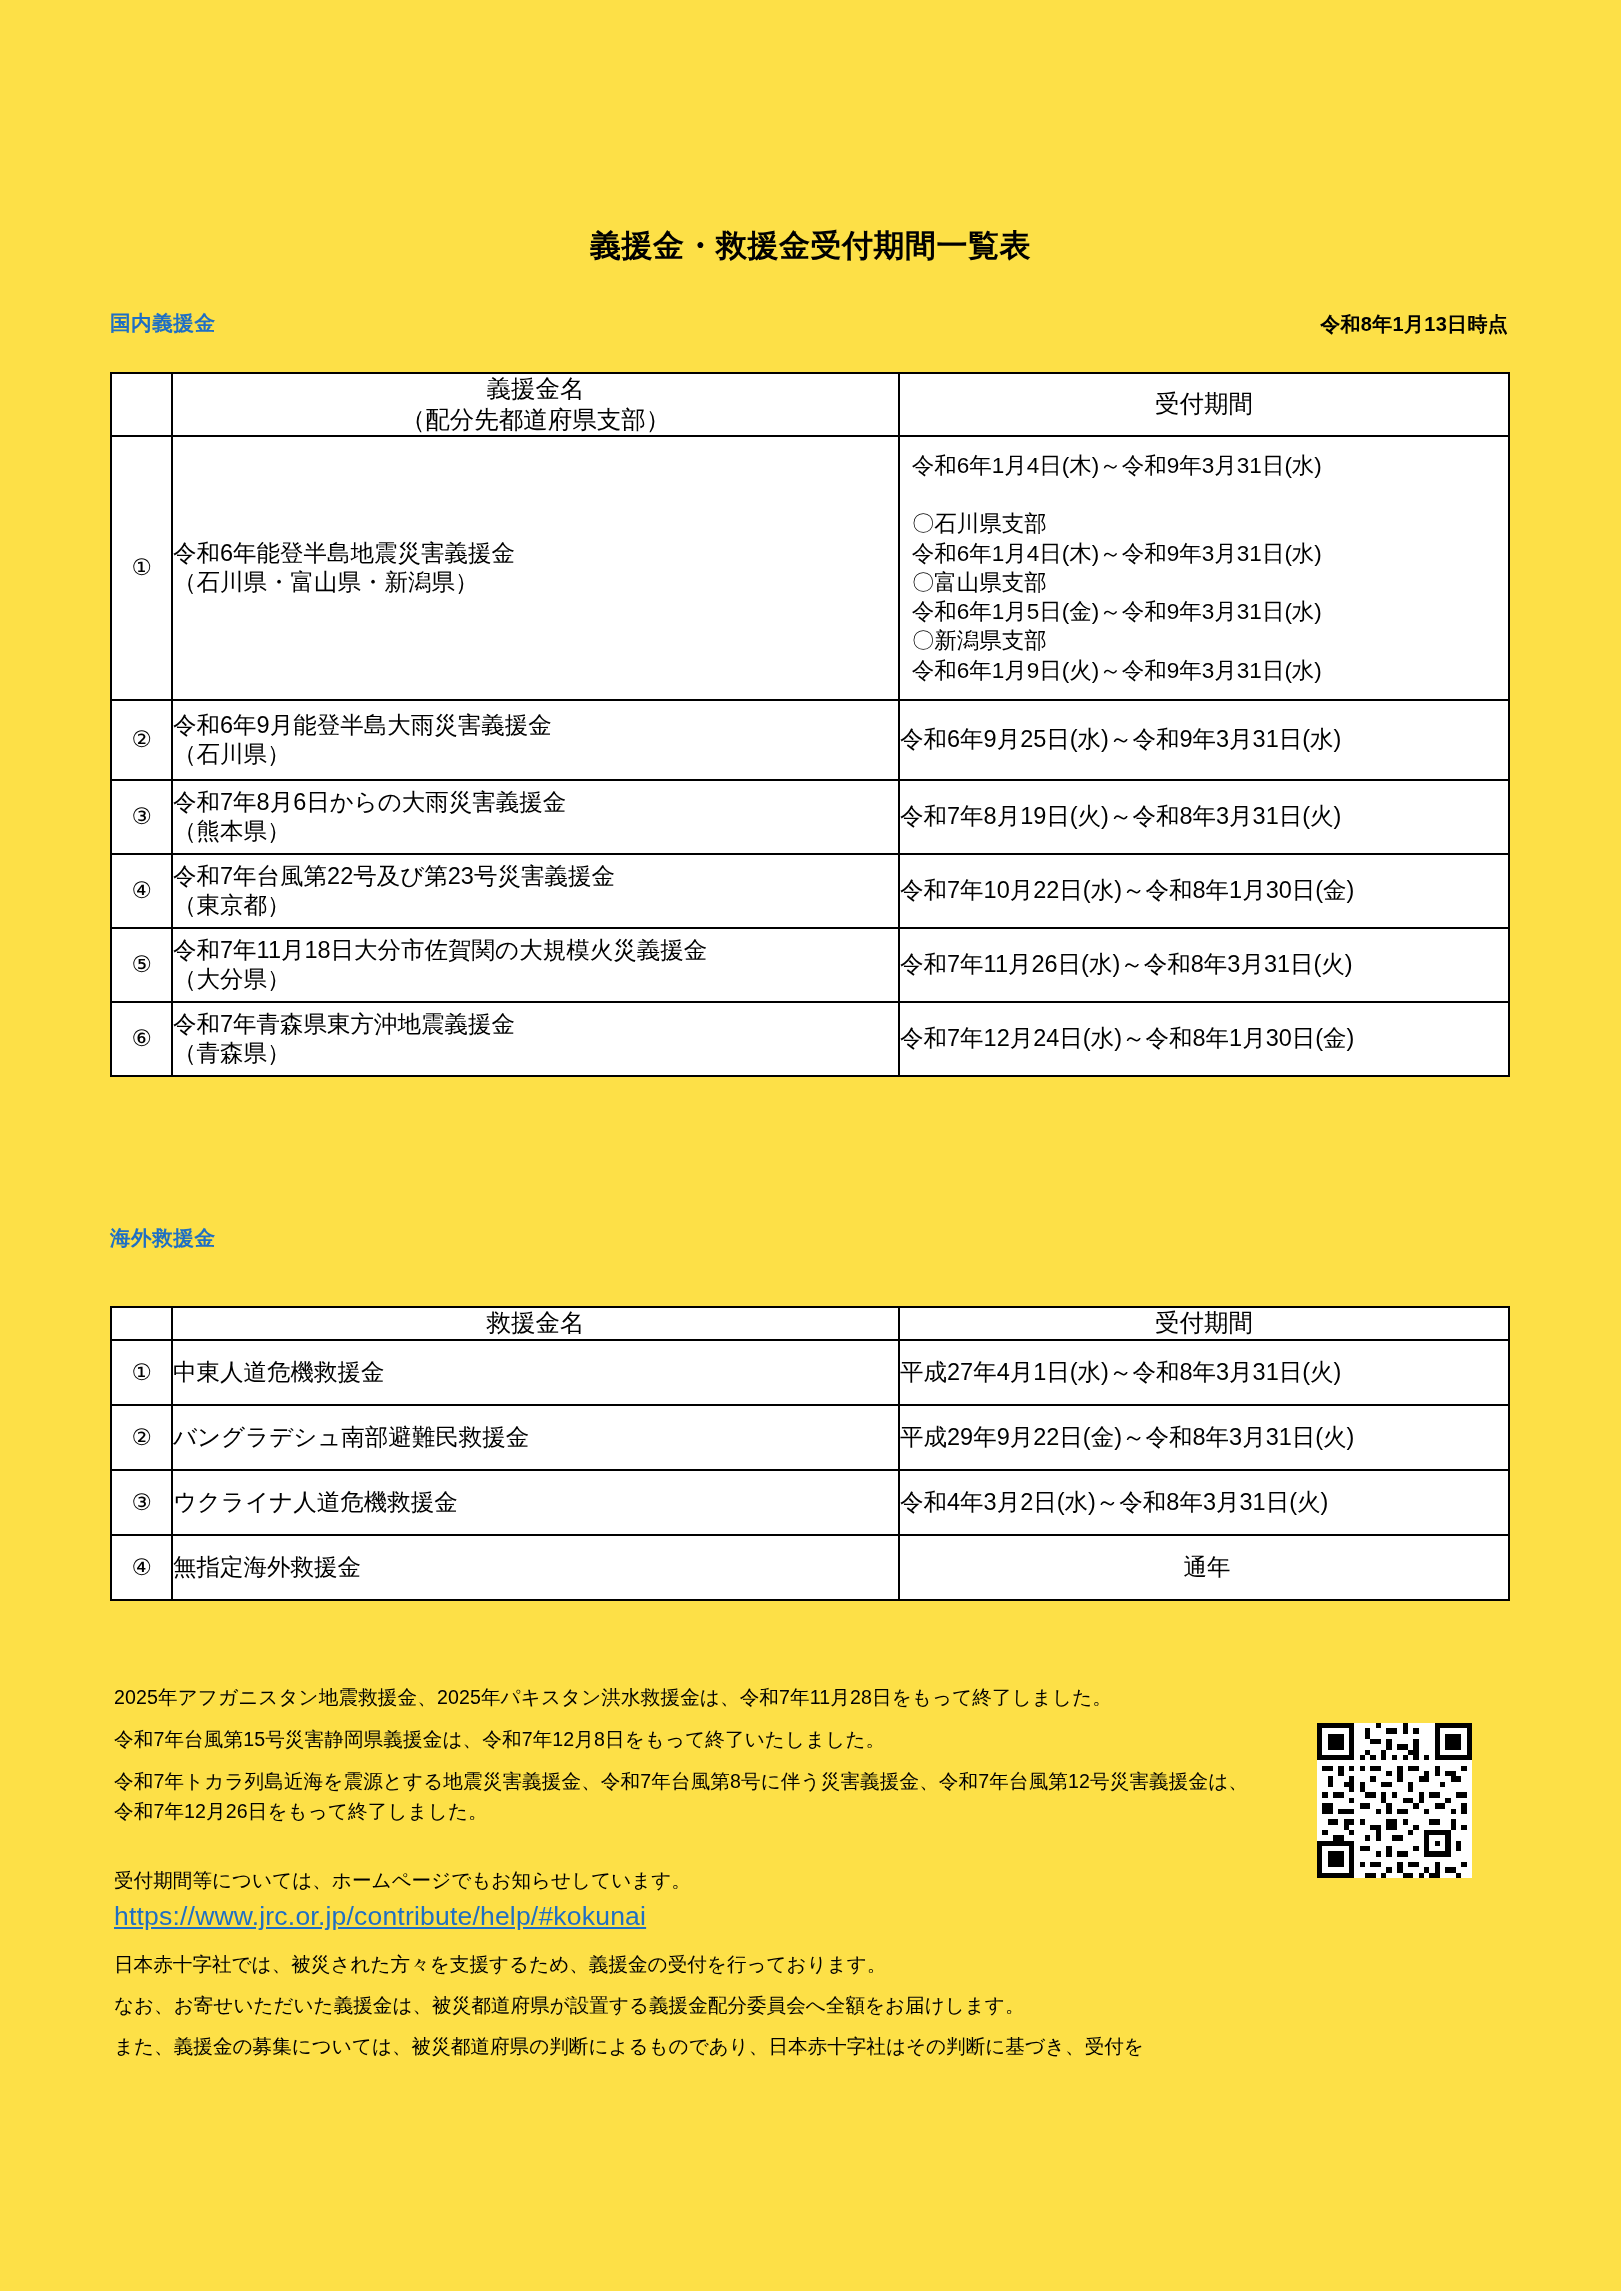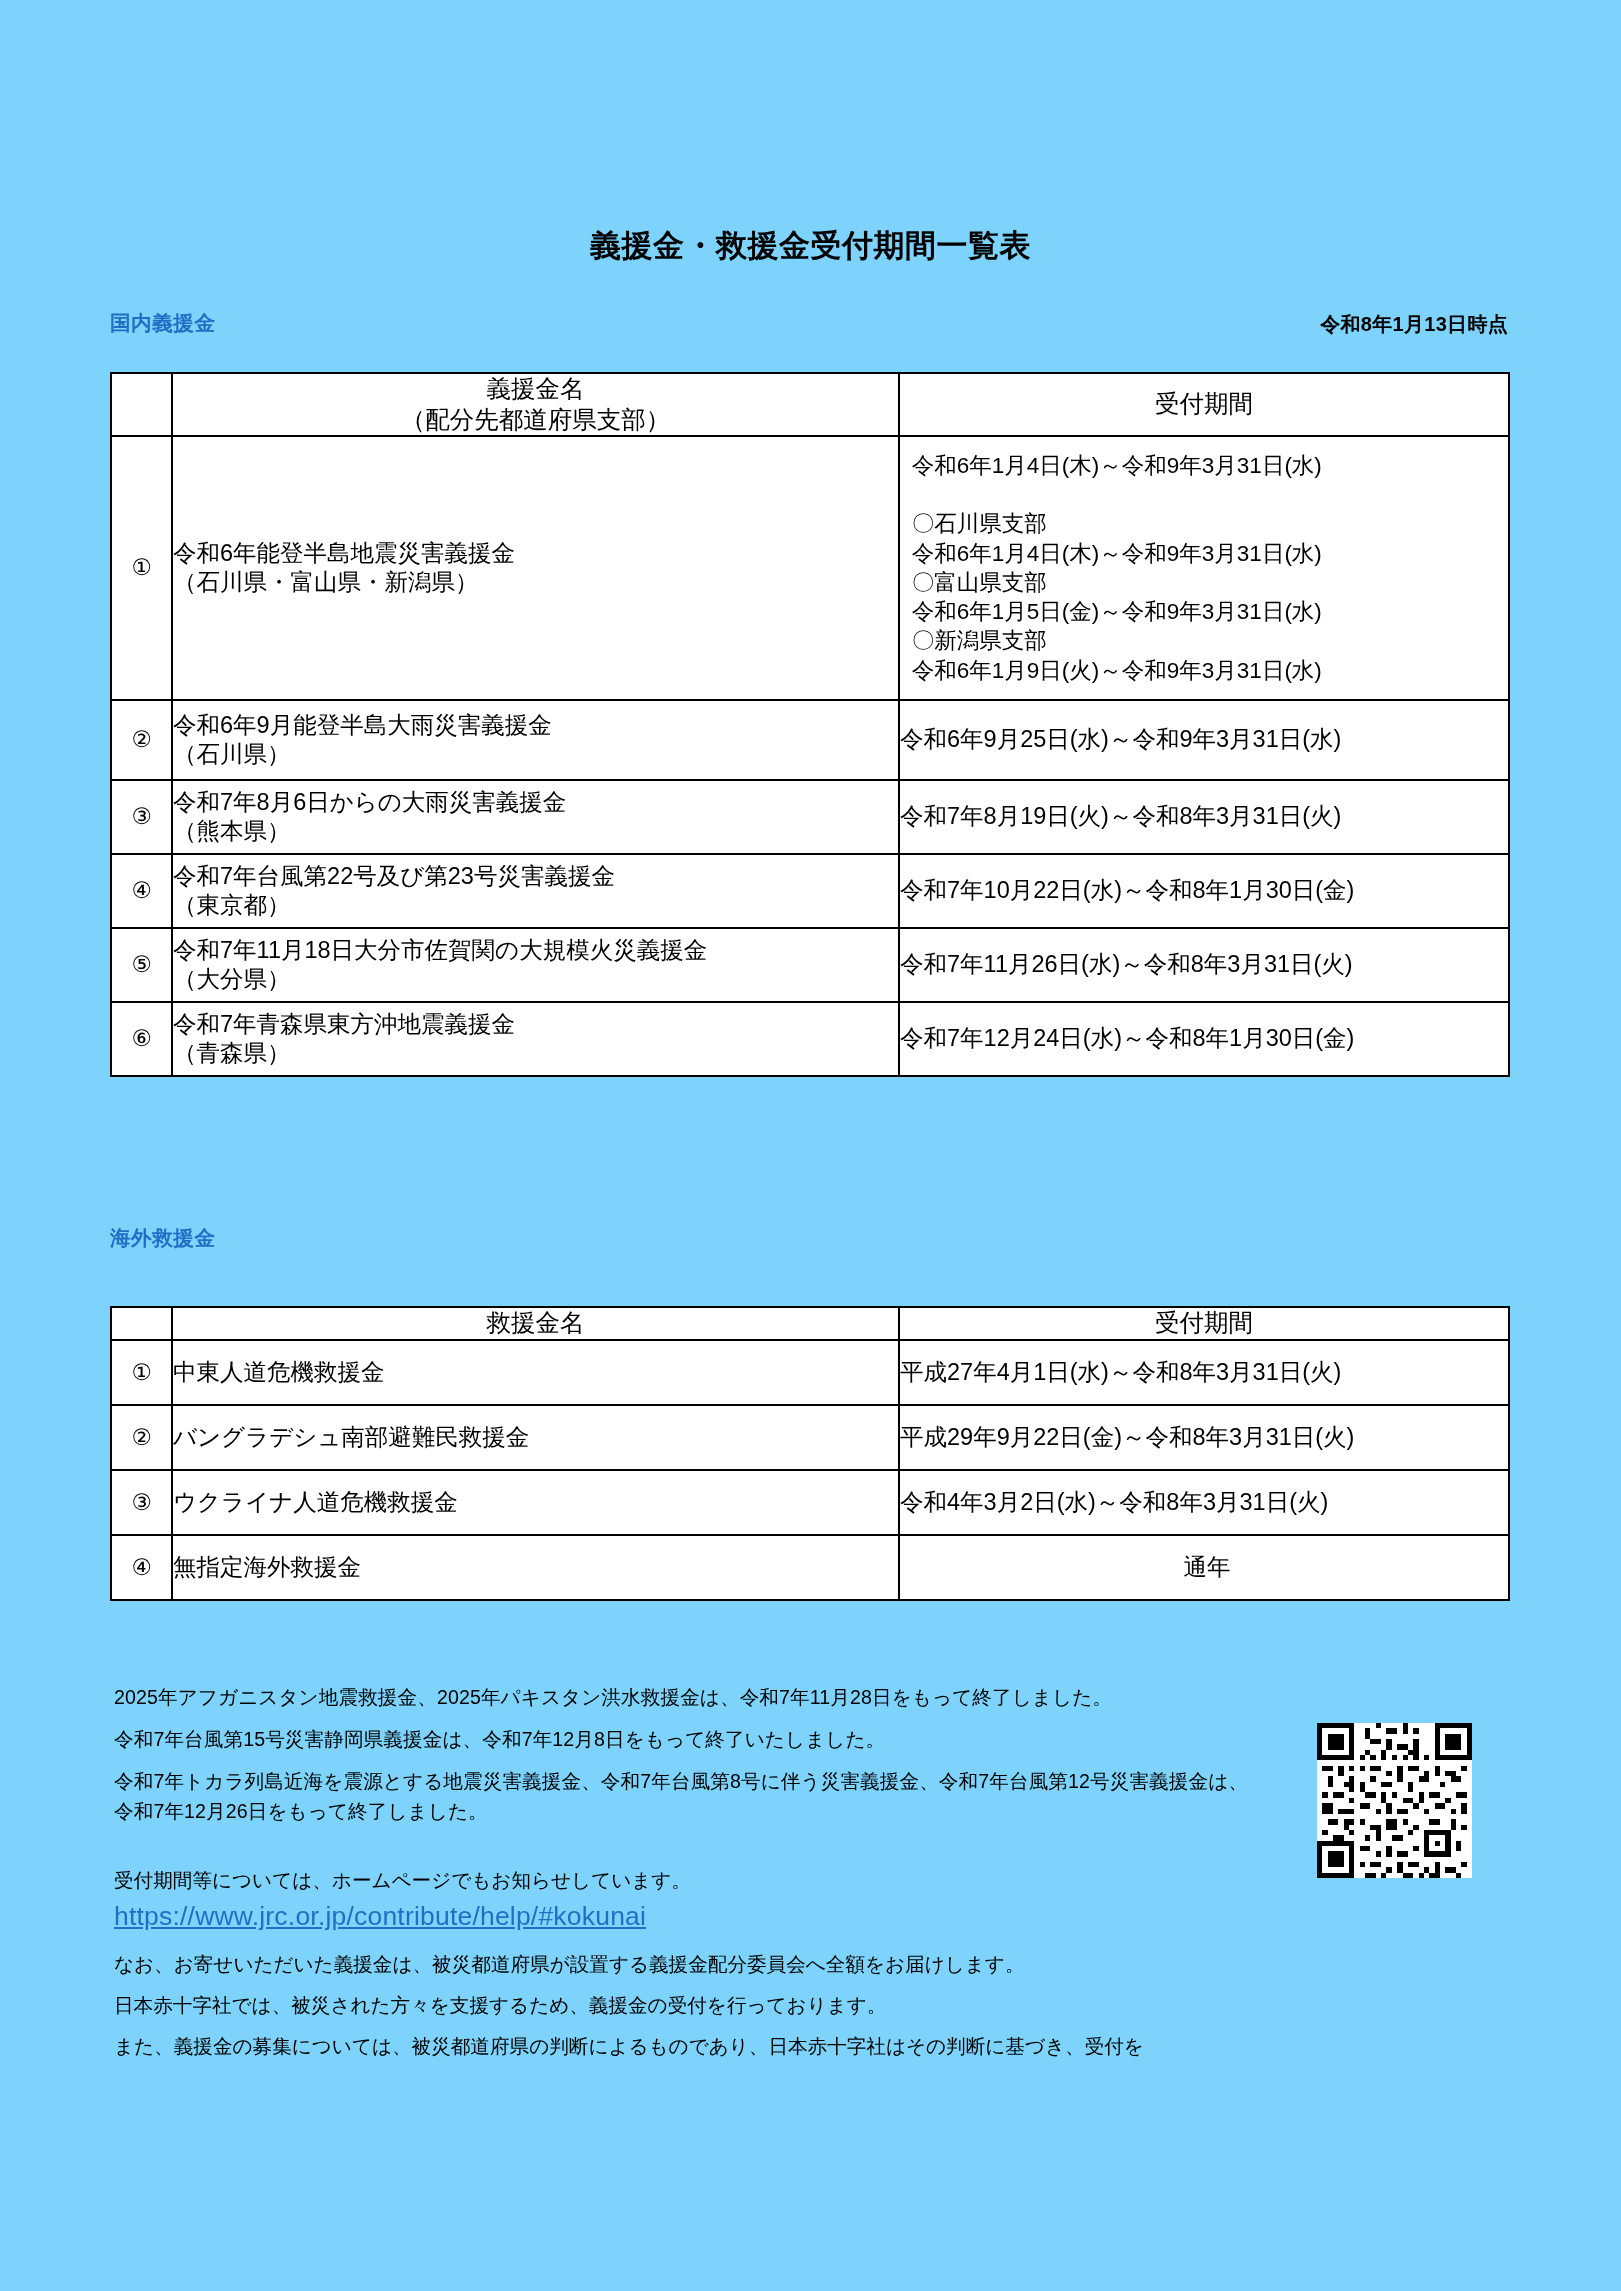--- a/index.html
+++ b/index.html
@@ -13,21 +13,21 @@
     position: relative;
     font-family: "Liberation Sans", "DejaVu Sans", sans-serif;
     color: #000000;
     -webkit-font-smoothing: none;
   }
   .page {
     position: absolute;
     left: 0; top: 0;
     width: 1621px;
     height: 2292px;
-    background: #7dd3fc;
+    background: #fde047;
     box-sizing: border-box;
   }
 
   
   .doc-title {
     position: absolute;
     left: 0;
     top: 227px;
     width: 1621px;
     text-align: center;
@@ -434,19 +434,19 @@
       </g>
     </svg>
   </div>
 
   <div class="contact">
     <p class="line1">受付期間等については、ホームページでもお知らせしています。</p>
     <a class="url" href="#">https://www.jrc.or.jp/contribute/help/#kokunai</a>
   </div>
 
   <div class="closing">
+    <p>日本赤十字社では、被災された方々を支援するため、義援金の受付を行っております。</p>
     <p>なお、お寄せいただいた義援金は、被災都道府県が設置する義援金配分委員会へ全額をお届けします。</p>
-    <p>日本赤十字社では、被災された方々を支援するため、義援金の受付を行っております。</p>
     <p>また、義援金の募集については、被災都道府県の判断によるものであり、日本赤十字社はその判断に基づき、受付を</p>
   </div>
 
 </div>
 
 
 </body></html>

